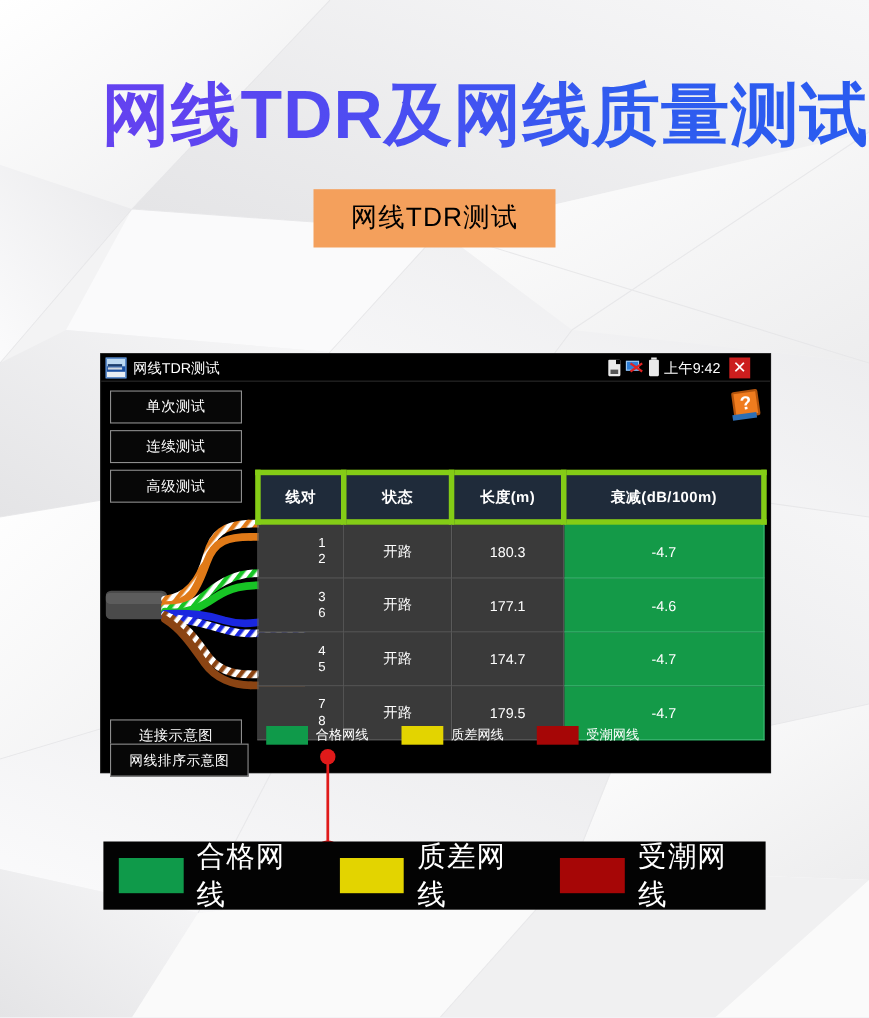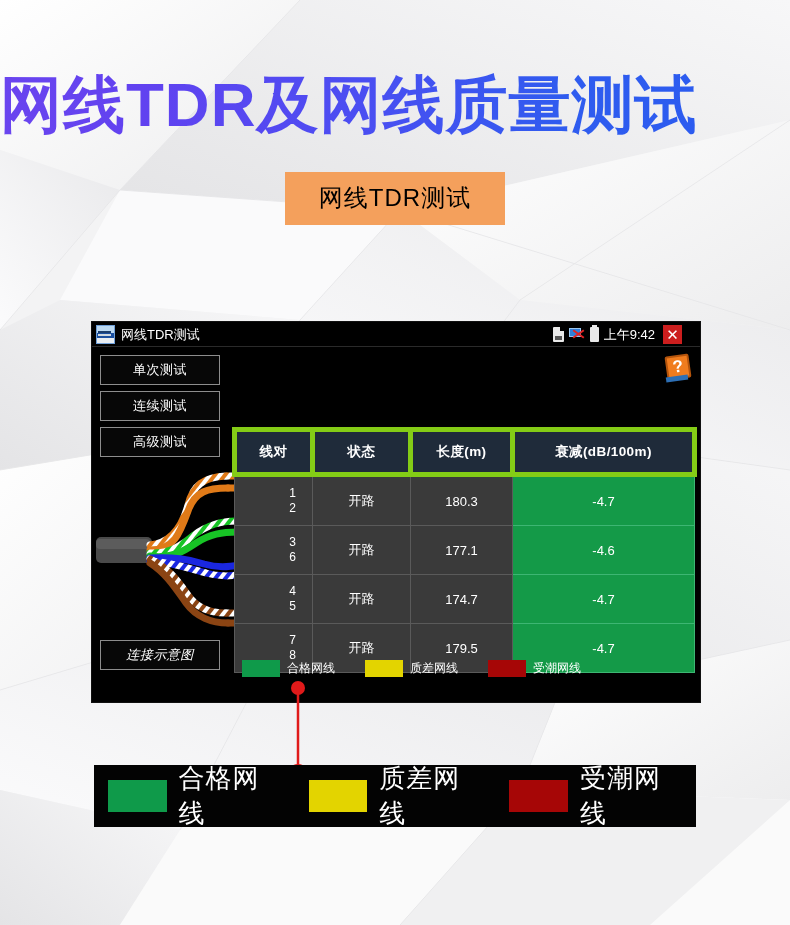--- a/index.html
+++ b/index.html
@@ -9,21 +9,21 @@
     background:#f2f2f3;
   }
   
   #bg{position:absolute;inset:0;z-index:0;overflow:hidden;background:#f4f4f5;}
   #bg svg{display:block;width:790px;height:925px;}
 
   #page{position:absolute;inset:0;z-index:1;}
 
   
   .hero-title{
-    position:absolute;left:0;top:72px;width:790px;text-align:left;
+    position:absolute;left:0;top:72px;width:790px;text-align:right;
     font-size:62px;font-weight:bold;letter-spacing:1px;line-height:1.05;
     background:linear-gradient(90deg,#6a45ef 0%,#6142f0 18%,#4a4ef2 46%,#2f5cef 72%,#2a5bf0 100%);
     -webkit-background-clip:text;background-clip:text;color:transparent;
     -webkit-text-fill-color:transparent;
     white-space:nowrap;
   }
   .badge-wrap{position:absolute;left:0;top:172px;width:790px;text-align:center;}
   .badge{
     display:inline-block;background:#f4a05c;color:#000;
     font-size:24px;line-height:1;padding:14px 34px 15px;
@@ -75,21 +75,21 @@
 
   .side-btn{
     position:absolute;left:8px;width:120px;height:30px;
     border:1px solid #8d8d8d;background:#070707;color:#fff;
     display:flex;align-items:center;justify-content:center;
     font-size:13px;letter-spacing:.5px;box-sizing:border-box;
   }
   #btn-single{top:8px;}
   #btn-cont{top:44px;}
   #btn-adv{top:80px;}
-  #btn-conn{top:293px;font-style:italic;}
+  #btn-conn{top:307px;}
   #btn-order{top:329px;width:126px;font-size:12.5px;}
 
   .help-icon{
     position:absolute;right:8px;top:6px;width:28px;height:28px;
   }
   .help-icon .book{
     position:absolute;left:2px;top:2px;width:24px;height:24px;
     background:#f07c1e;border:2px solid #b4540c;box-sizing:border-box;
     transform:rotate(-8deg);border-radius:2px;
   }
@@ -223,20 +223,21 @@
         <span class="closebox">✕</span>
       </span>
     </div>
 
     <div class="screen-body">
 
       <div class="side-btn" id="btn-single">单次测试</div>
       <div class="side-btn" id="btn-cont">连续测试</div>
       <div class="side-btn" id="btn-adv">高级测试</div>
       <div class="side-btn" id="btn-conn">连接示意图</div>
+      <div class="side-btn" id="btn-order">网线排序示意图</div>
 
       <div class="help-icon">
         <span class="book"></span>
           <span class="spine"></span>
         <span class="qm">?</span>
       </div>
 
       <svg id="cable" viewBox="0 0 190 185">
         <defs>
           <pattern id="pOr" width="8" height="8" patternUnits="userSpaceOnUse" patternTransform="rotate(38)">

